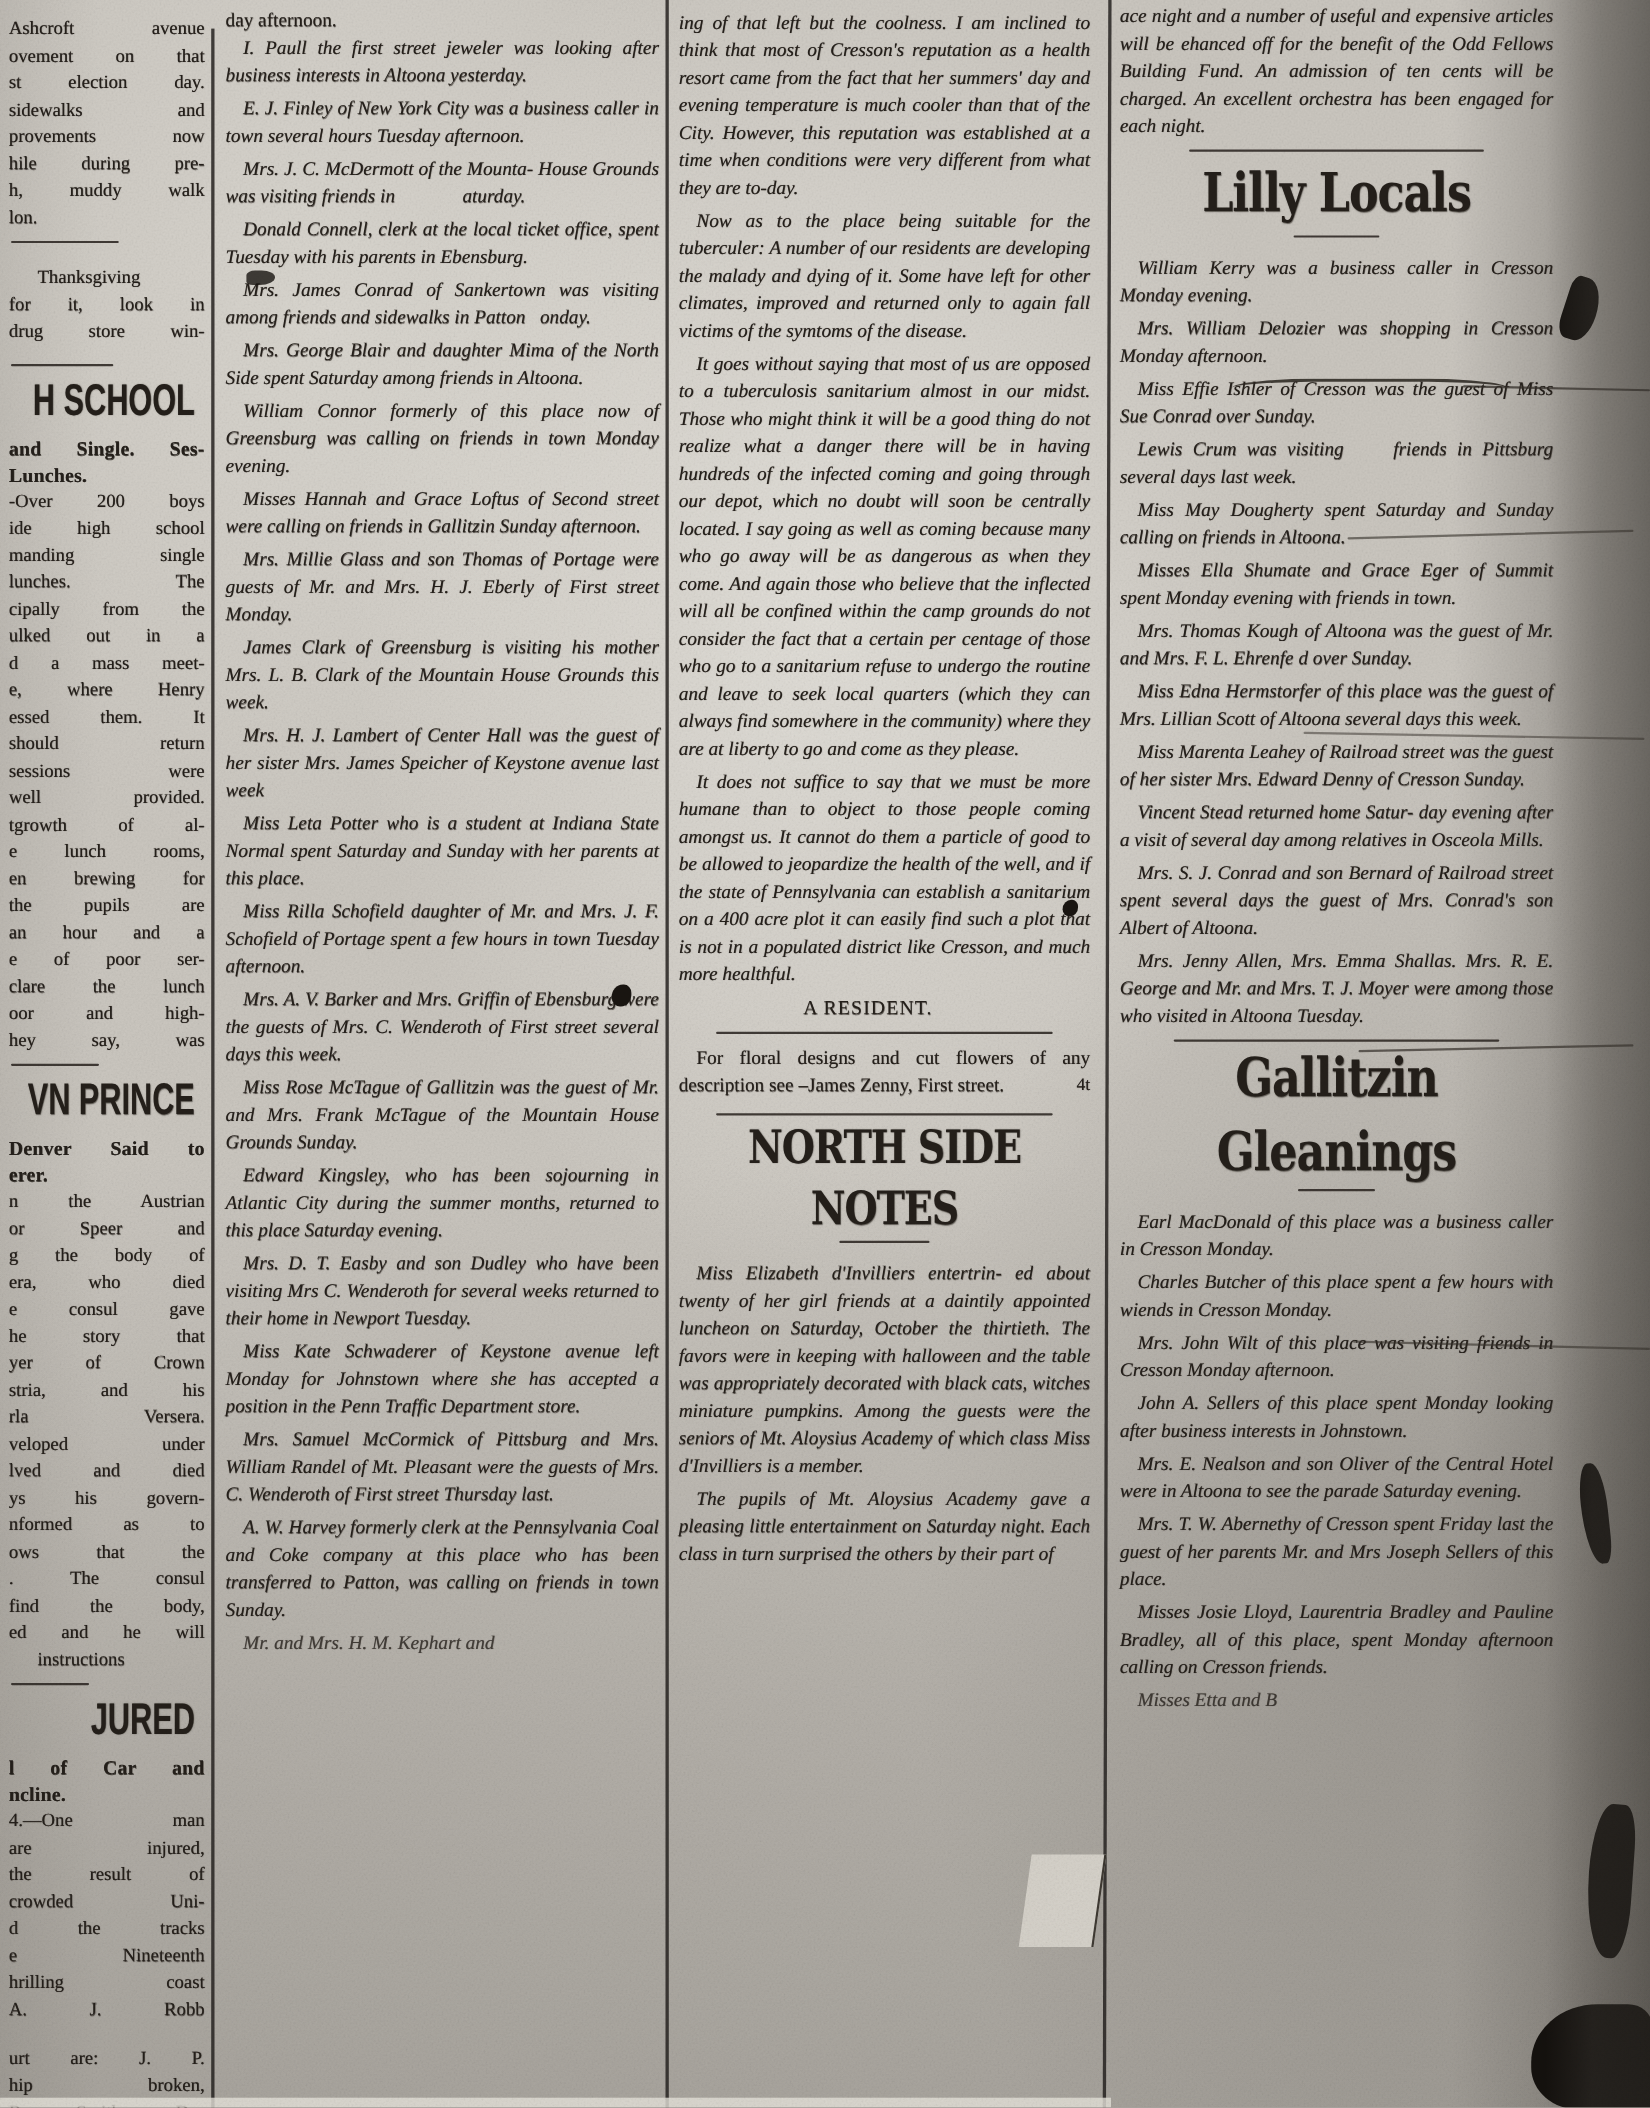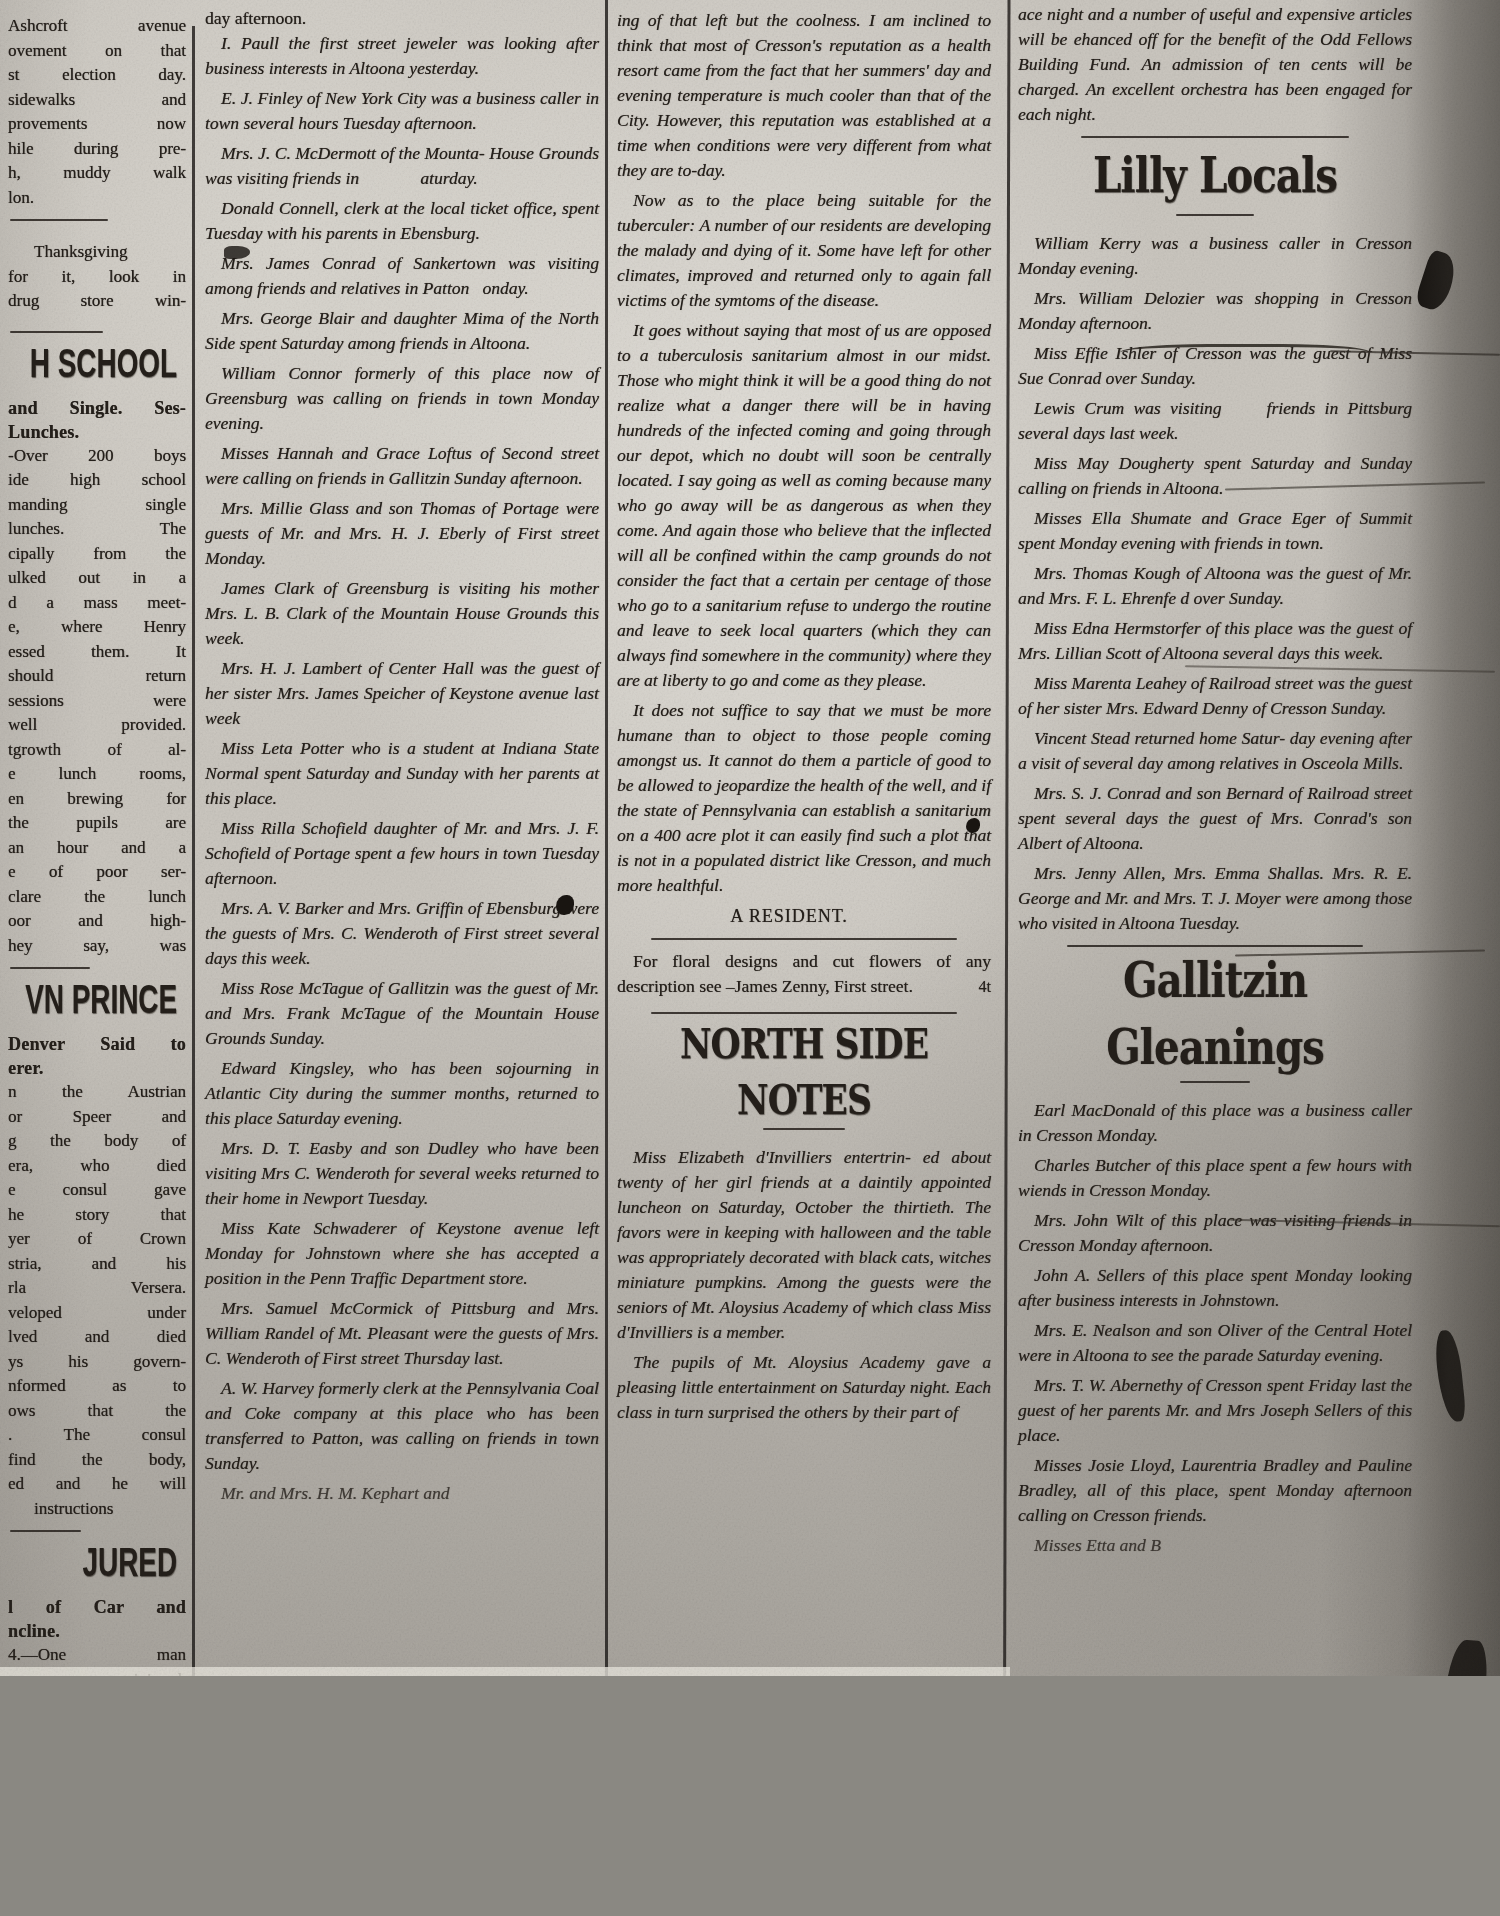--- a/index.html
+++ b/index.html
@@ -1,17 +1,17 @@
 <!DOCTYPE html>
 <html><head>
 <meta charset="utf-8">
 <style>
   html,body{margin:0;padding:0;background:#8a8882;}
   .paper{
-    position:relative;width:1500px;height:1676px;overflow:hidden;
+    position:relative;width:1500px;height:1916px;overflow:hidden;
     background:var(--paper,#cbc7c0);
     font-family:"Liberation Serif",serif;color:var(--ink,#241f1a);
   }
   
   .paper .shade{position:absolute;inset:0;pointer-events:none;
     background:
       radial-gradient(620px 900px at 50% 28%, rgba(246,244,238,.55), rgba(246,244,238,0) 70%),
       radial-gradient(500px 700px at 20% 15%, rgba(240,238,231,.4), rgba(240,238,231,0) 75%),
       radial-gradient(700px 1100px at 88% 75%, rgba(96,92,86,.30), rgba(96,92,86,0) 70%),
       linear-gradient(180deg, rgba(70,66,60,0) 55%, rgba(70,66,60,.18) 82%, rgba(70,66,60,.26) 100%),
@@ -154,21 +154,21 @@
       <div class="blk blk-line">urt are: J. P.</div>
       <div class="blk blk-line">hip broken,</div>
       <div class="blk blk-line">R. Smith, Des</div>
     </div>
   <div class="col col-2" style="left:205px;top:6px;width:394px;">
       <div class="blk blk-line">day afternoon.</div>
       <div class="blk blk-para">I. Paull the first street jeweler was looking after business interests in Altoona yesterday.</div>
       <div class="blk blk-para">E. J. Finley of New York City was a business caller in town several hours Tuesday afternoon.</div>
       <div class="blk blk-para">Mrs. J. C. McDermott of the Mounta- House Grounds was visiting friends in     aturday.</div>
       <div class="blk blk-para">Donald Connell, clerk at the local ticket office, spent Tuesday with his parents in Ebensburg.</div>
-      <div class="blk blk-para">Mrs. James Conrad of Sankertown was visiting among friends and relatives in Patton  onday.</div>
+      <div class="blk blk-para">Mrs. James Conrad of Sankertown was visiting among friends and sidewalks in Patton  onday.</div>
       <div class="blk blk-para">Mrs. George Blair and daughter Mima of the North Side spent Saturday among friends in Altoona.</div>
       <div class="blk blk-para">William Connor formerly of this place now of Greensburg was calling on friends in town Monday evening.</div>
       <div class="blk blk-para">Misses Hannah and Grace Loftus of Second street were calling on friends in Gallitzin Sunday afternoon.</div>
       <div class="blk blk-para">Mrs. Millie Glass and son Thomas of Portage were guests of Mr. and Mrs. H. J. Eberly of First street Monday.</div>
       <div class="blk blk-para">James Clark of Greensburg is visiting his mother Mrs. L. B. Clark of the Mountain House Grounds this week.</div>
       <div class="blk blk-para">Mrs. H. J. Lambert of Center Hall was the guest of her sister Mrs. James Speicher of Keystone avenue last week</div>
       <div class="blk blk-para">Miss Leta Potter who is a student at Indiana State Normal spent Saturday and Sunday with her parents at this place.</div>
       <div class="blk blk-para">Miss Rilla Schofield daughter of Mr. and Mrs. J. F. Schofield of Portage spent a few hours in town Tuesday afternoon.</div>
       <div class="blk blk-para">Mrs. A. V. Barker and Mrs. Griffin of Ebensburg were the guests of Mrs. C. Wenderoth of First street several days this week.</div>
       <div class="blk blk-para">Miss Rose McTague of Gallitzin was the guest of Mr. and Mrs. Frank McTague of the Mountain House Grounds Sunday.</div>

